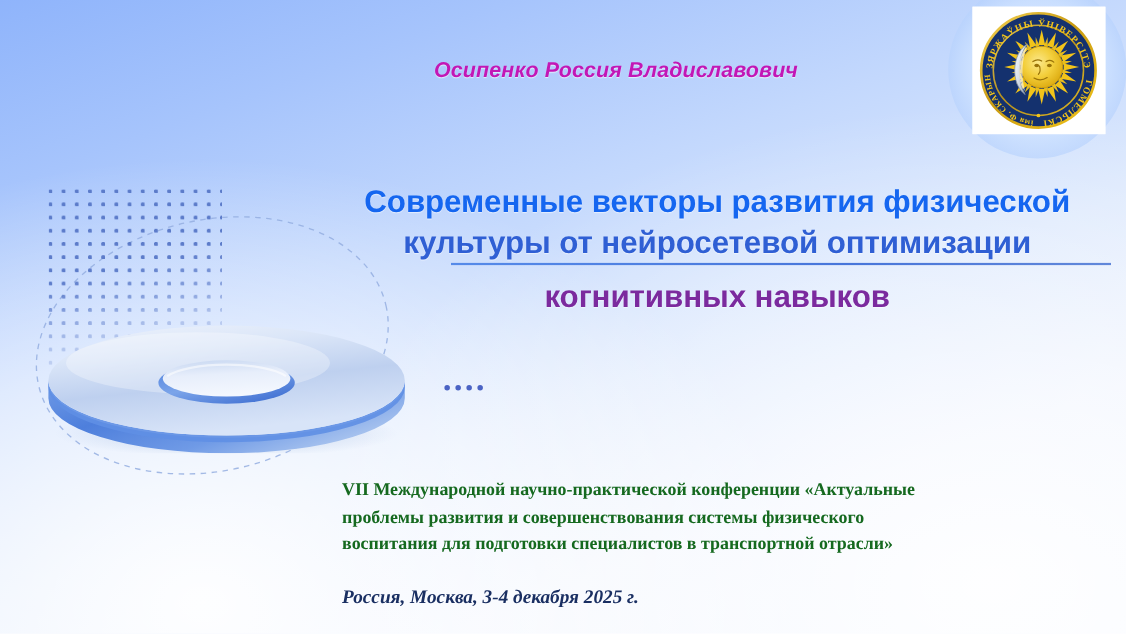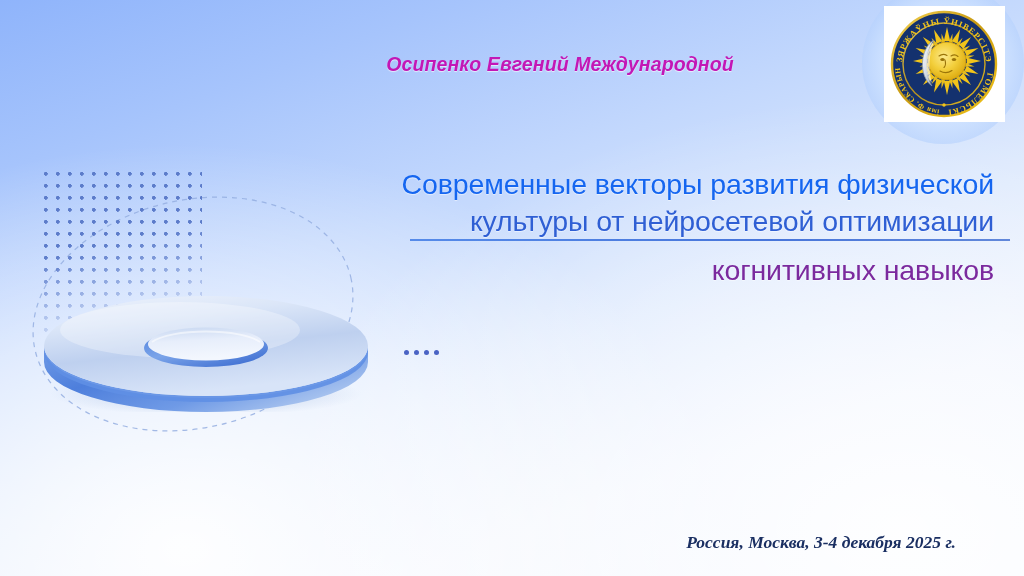--- a/index.html
+++ b/index.html
@@ -106,25 +106,25 @@
     font-style: italic;
     letter-spacing: 0.1px;
     color: #c217b6;
     text-shadow: 0 1px 1px rgba(255,255,255,0.65);
     white-space: nowrap;
   }
 
   
   .title-block {
     position: absolute;
-    left: 278px;
+    left: 294px;
     top: 166px;
     width: 716px;
-    text-align: right;
-    font-weight: normal;
+    text-align: center;
+    font-weight: bold;
     font-size: 28.5px;
     line-height: 37px;
     letter-spacing: -0.1px;
   }
   .title-block .tl {
     display: block;
     text-shadow: 0 1px 1px rgba(255,255,255,0.55);
   }
   .tl-1 { color: #1566f0; }
   .tl-2 { color: #2f5fd4; }
@@ -154,21 +154,21 @@
     color: #15691f;
     text-align: left;
   }
   .conference .cl { display: block; }
 
   .place-date {
     position: absolute;
     left: 311px;
     top: 532px;
     width: 645px;
-    text-align: right;
+    text-align: left;
     font-family: "Liberation Serif", serif;
     font-size: 17.5px;
     font-weight: bold;
     font-style: italic;
     color: #1a2f62;
     white-space: nowrap;
   }
 </style>
 </head>
 <body>
@@ -331,25 +331,30 @@
         </g>
         <ellipse cx="58.5" cy="53.5" rx="2.2" ry="1.6" fill="#9a7408"></ellipse>
         <ellipse cx="70" cy="53.5" rx="2.2" ry="1.6" fill="#9a7408"></ellipse>
 
         <path d="M50,34 C36,42 34,70 48,80 C40,66 41,46 50,34 Z" fill="url(#moonGrad)" stroke="#7e8ea4" stroke-width="0.7"></path>
         <path d="M50,36 C40,45 39,68 48,77 C44,64 45,47 50,36 Z" fill="#ffffff" opacity="0.6"></path>
       </svg>
     </div>
   </div>
 
-  <div class="author">Осипенко Евгений Международной</div>
+  <div class="author">Осипенко Россия Владиславович</div>
 
   <div class="title-block">
     <span class="tl tl-1">Современные векторы развития физической</span>
     <span class="tl tl-2">культуры от нейросетевой оптимизации</span>
     <span class="tl tl-4">когнитивных навыков</span>
   </div>
   <div class="title-rule"></div>
 
+  <div class="conference">
+    <span class="cl">VII Международной научно-практической конференции «Актуальные</span>
+    <span class="cl">проблемы развития и совершенствования системы физического</span>
+    <span class="cl">воспитания для подготовки специалистов в транспортной отрасли»</span>
+  </div>
 
   <div class="place-date">Россия, Москва, 3-4 декабря 2025 г.</div>
 
 </div>
 
 </body></html>

